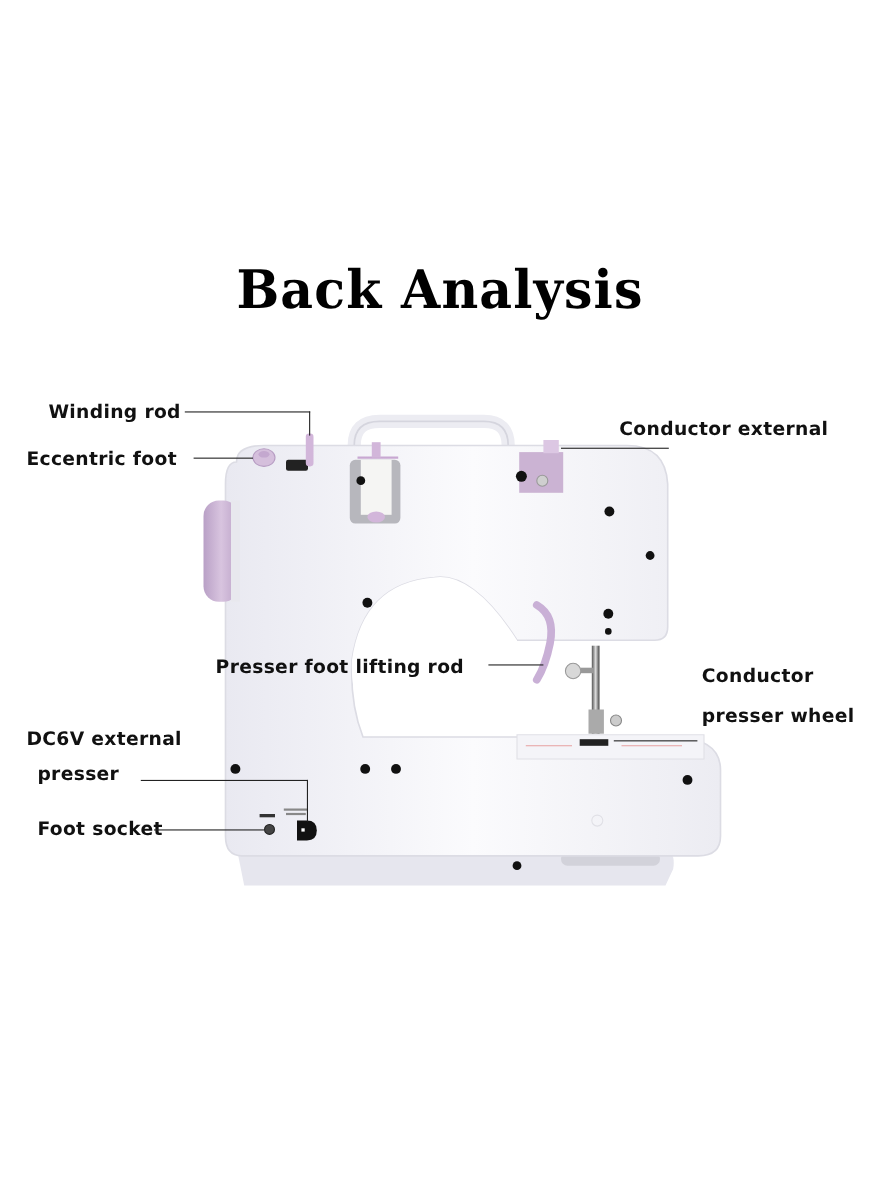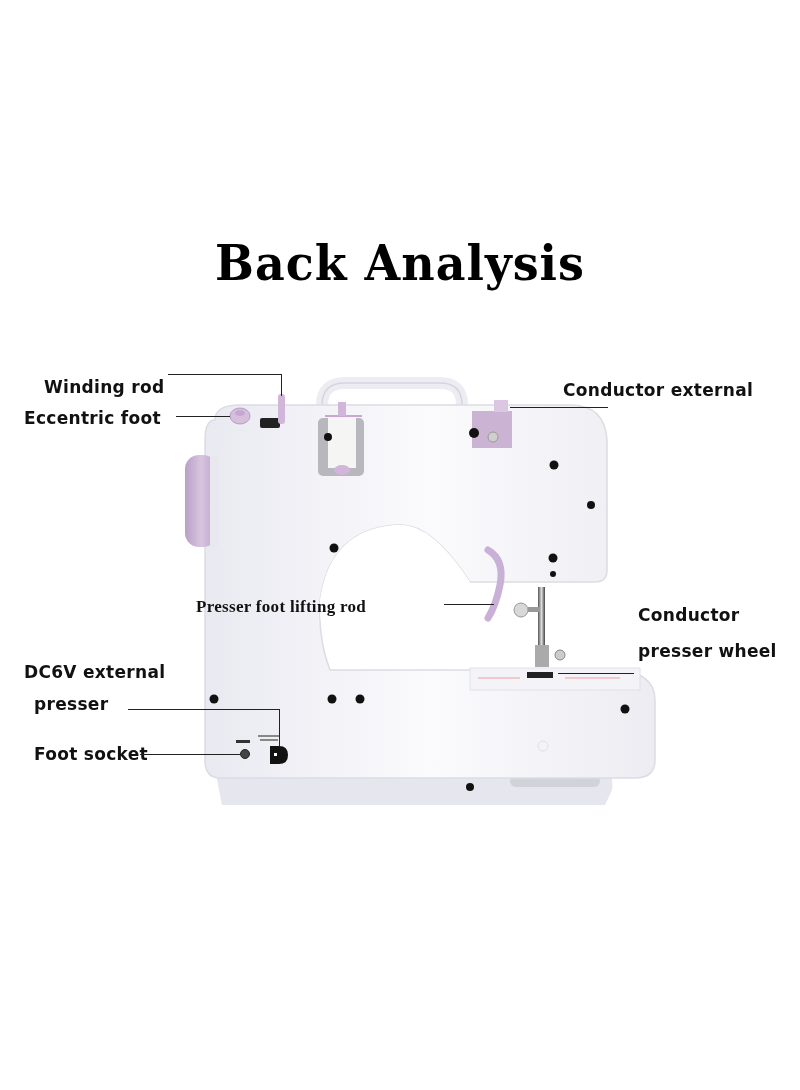--- a/index.html
+++ b/index.html
@@ -99,31 +99,31 @@
   <rect x="527" y="672" width="26" height="6" fill="#222"></rect>
 
   <circle cx="245" cy="754" r="4.5" fill="#444" stroke="#222"></circle>
   <rect x="236" y="740" width="14" height="3" fill="#333"></rect>
   <rect x="258" y="735" width="22" height="2" fill="#888"></rect>
   <rect x="260" y="739" width="18" height="2" fill="#888"></rect>
   <path d="M270 746 L279 746 Q288 746 288 755 Q288 764 279 764 L270 764 Z" fill="#111"></path>
   <rect x="274" y="753" width="3" height="3" fill="#fff"></rect>
 </svg>
 
-<div class="label" style="left:44px; top:365px;margin-top:12px;">Winding rod</div>
+<div class="label" style="left:44px; top:365px;">Winding rod</div>
 <div class="line" style="left:168px; top:374px; width:114px; height:1px;"></div>
 <div class="line" style="left:281px; top:374px; width:1px; height:22px;"></div>
 
 <div class="label" style="left:24px; top:408px;">Eccentric foot</div>
 <div class="line" style="left:176px; top:416px; width:54px; height:1px;"></div>
 
 <div class="label" style="left:563px; top:380px;">Conductor external</div>
 <div class="line" style="left:510px; top:407px; width:98px; height:1px;"></div>
 
-<div class="label" style="left:196px; top:597px;font-family:Liberation Serif, serif;">Presser foot lifting rod</div>
+<div class="label" style="left:196px; top:597px;">Presser foot lifting rod</div>
 <div class="line" style="left:444px; top:604px; width:50px; height:1px;"></div>
 
 <div class="label" style="left:638px; top:605px;">Conductor</div>
 <div class="label" style="left:638px; top:641px;">presser wheel</div>
 <div class="line" style="left:558px; top:673px; width:76px; height:1px;"></div>
 
 <div class="label" style="left:24px; top:662px;">DC6V external</div>
 <div class="label" style="left:34px; top:694px;">presser</div>
 <div class="line" style="left:128px; top:709px; width:152px; height:1px;"></div>
 <div class="line" style="left:279px; top:709px; width:1px; height:38px;"></div>

